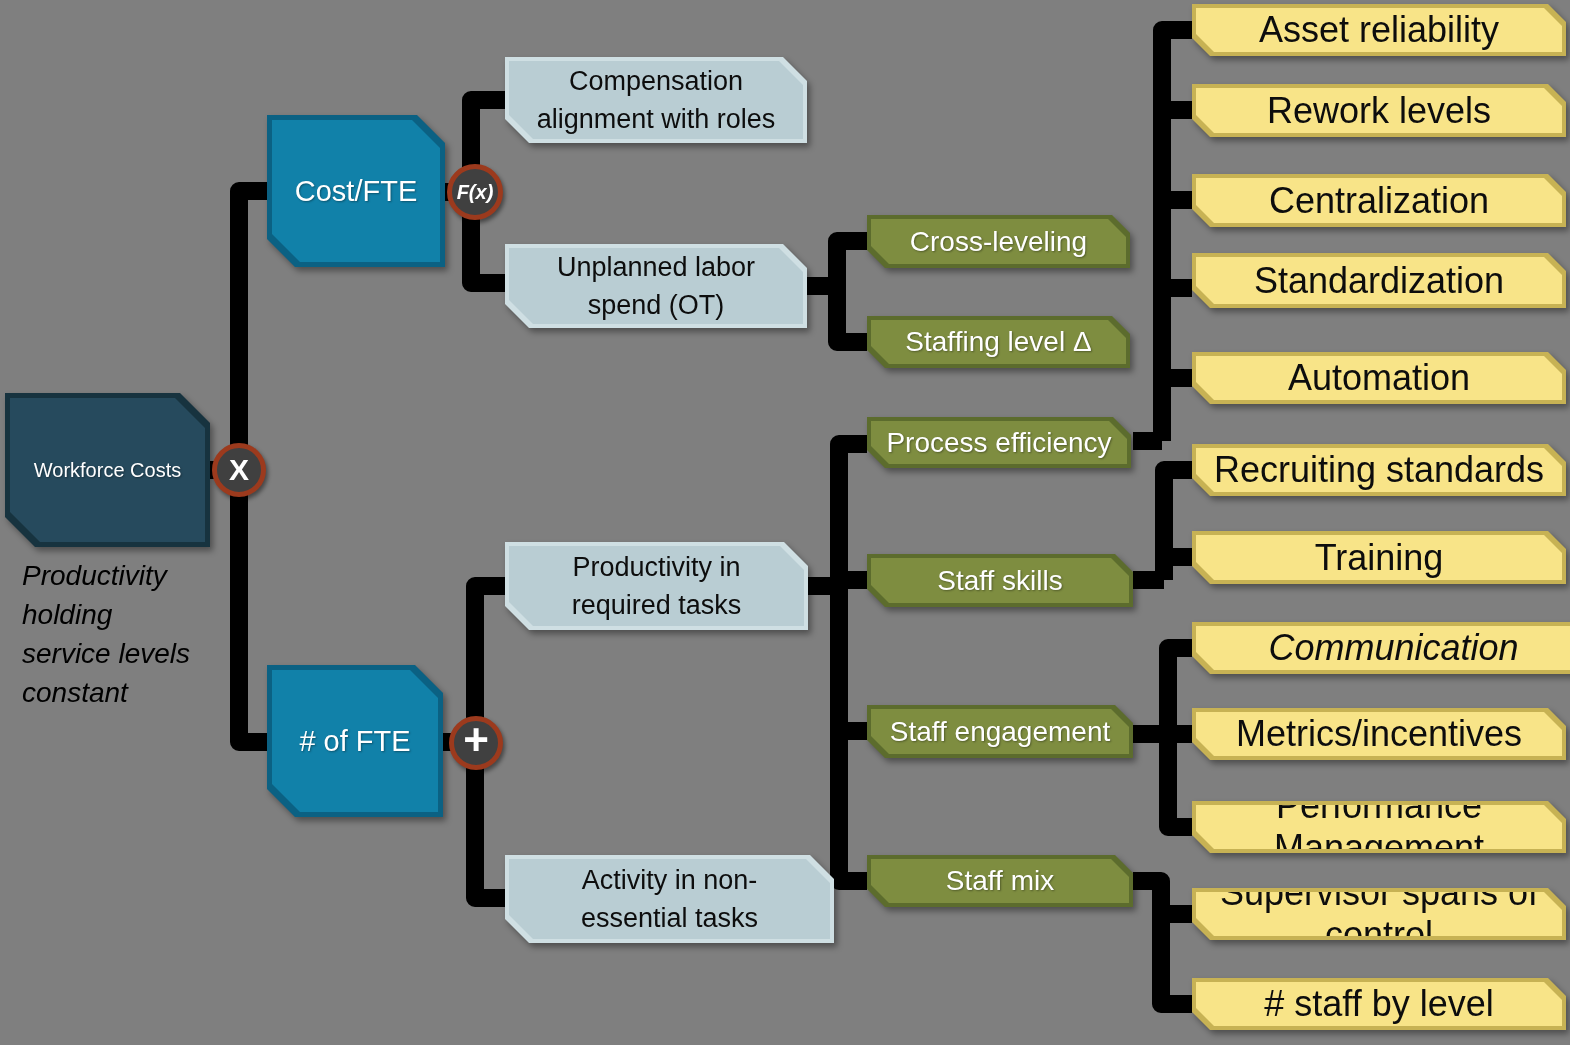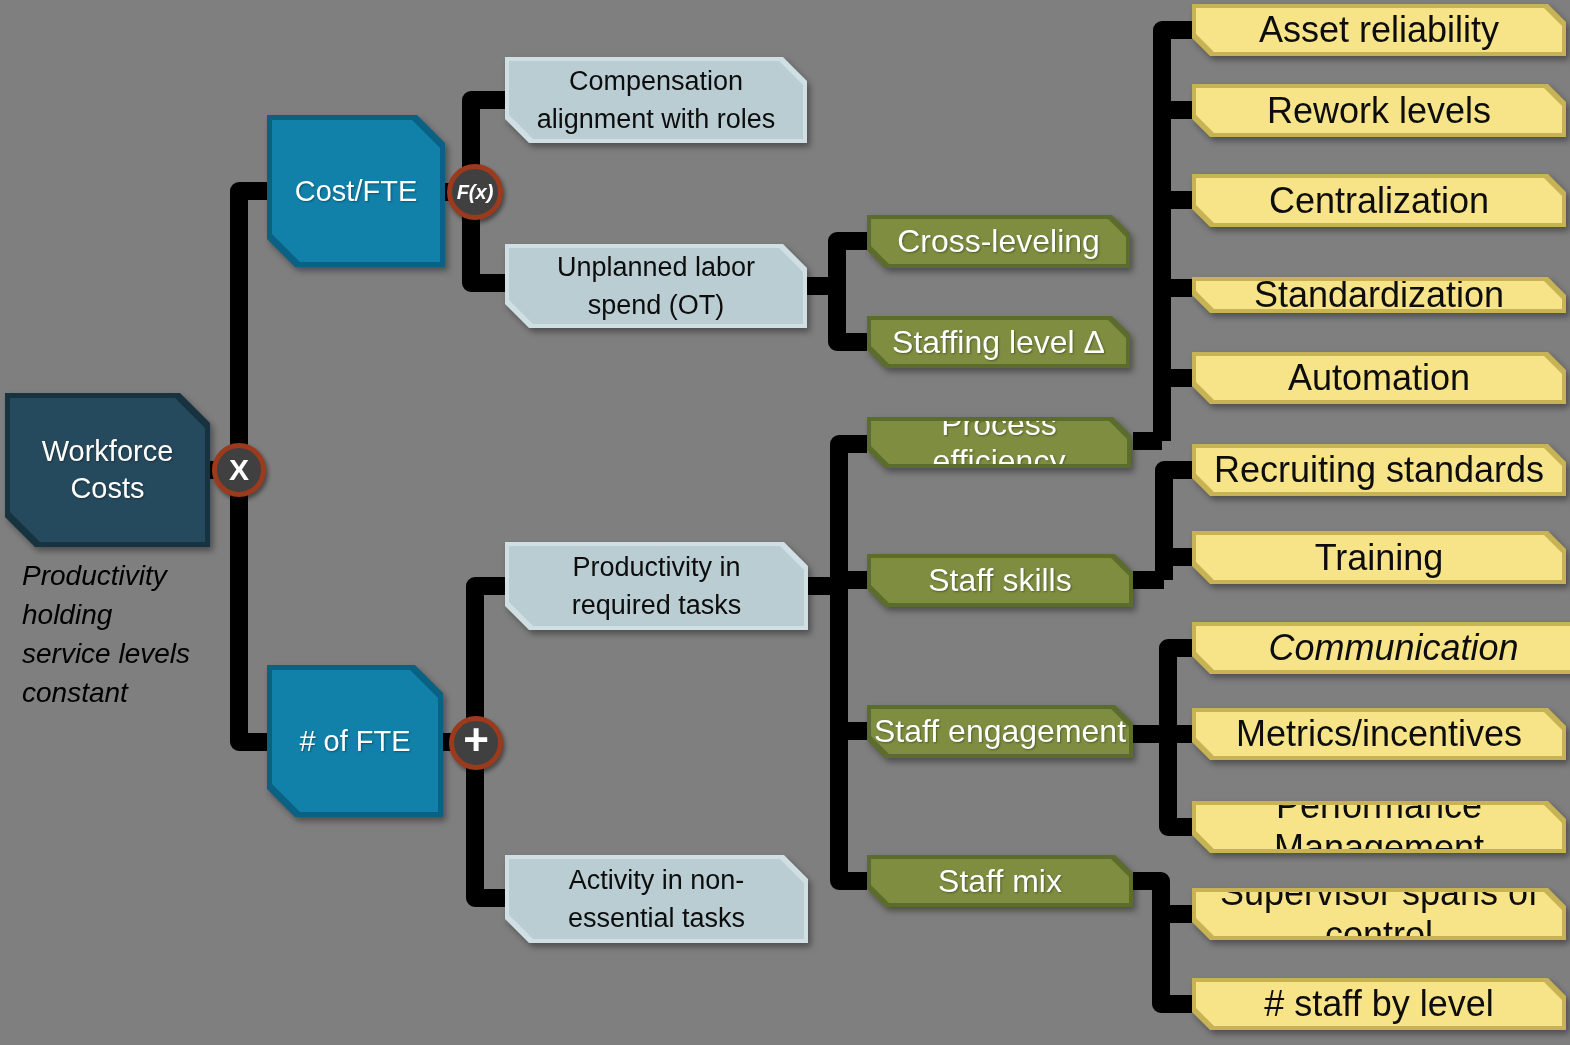--- a/index.html
+++ b/index.html
@@ -20,24 +20,24 @@
     background:var(--fc);
     display:flex;align-items:center;justify-content:center;text-align:center;}
   .navy  {--clip:30px;--bw:5px;--bc:#17333f;--fc:#264a5d;}
   .teal  {--clip:28px;--bw:5px;--bc:#0b6183;--fc:#1181a9;}
   .lblue {--clip:24px;--bw:4px;--bc:#cfdfe3;--fc:#b9cdd3;}
   .green {--clip:18px;--bw:4px;--bc:#5c6c2d;--fc:#7e8d40;}
   .yellow{--clip:18px;--bw:4px;--bc:#c7b254;--fc:#f8e488;}
 
   .navy .inner,.teal .inner,.green .inner{color:#fff;text-shadow:1px 1px 2px rgba(0,0,0,.35);}
   .lblue .inner,.yellow .inner{color:#0d0d0d;}
-  .navy .inner{font-size:29px;line-height:37px;}
+  .navy .inner{font-size:20px;line-height:37px;}
   .teal .inner{font-size:29px;}
   .lblue .inner{font-size:27px;line-height:38px;text-align:center;}
-  .green .inner{font-size:32px;}
+  .green .inner{font-size:28px;}
   .yellow .inner{font-size:36px;}
 
   .op{position:absolute;box-sizing:border-box;border-radius:50%;
     background:#404040;border:5px solid #9c3a1d;color:#fff;font-weight:bold;
     display:flex;align-items:center;justify-content:center;
     filter:drop-shadow(2px 3px 2px rgba(0,0,0,.45));}
   #op-x{left:212px;top:443px;width:54px;height:54px;font-size:30px;}
   #op-fx{left:447px;top:164px;width:56px;height:56px;font-size:20px;font-style:italic;}
   #op-plus{left:449px;top:716px;width:54px;height:54px;font-size:44px;padding-bottom:6px;}
 
@@ -92,21 +92,21 @@
       <div class="inner">
         <span style="max-width:240px">Unplanned labor spend (OT)</span>
       </div>
   </div>
   <div class="node lblue" style="left:505px;top:542px;width:303px;height:88px;">
     <div class="shape"></div>
       <div class="inner">
         <span style="max-width:215px">Productivity in required tasks</span>
       </div>
   </div>
-  <div class="node lblue" style="left:505px;top:855px;width:303px;height:88px;">
+  <div class="node lblue" style="left:505px;top:855px;width:303px;height:88px;padding-left:26px;">
     <div class="shape"></div>
       <div class="inner">
         <span style="max-width:250px">Activity in non-essential tasks</span>
       </div>
   </div>
 
   <div class="node green" style="left:867px;top:215px;width:263px;height:53px;">
     <div class="shape"></div>
       <div class="inner">
         <span>Cross-leveling</span>
@@ -154,21 +154,21 @@
       <div class="inner">
         <span>Rework levels</span>
       </div>
   </div>
   <div class="node yellow" style="left:1192px;top:174px;width:374px;height:53px;">
     <div class="shape"></div>
       <div class="inner">
         <span>Centralization</span>
       </div>
   </div>
-  <div class="node yellow" style="left:1192px;top:277px;width:374px;height:36px;">
+  <div class="node yellow" style="left:1192px;top:253px;width:374px;height:55px;">
     <div class="shape"></div>
       <div class="inner">
         <span>Standardization</span>
       </div>
   </div>
   <div class="node yellow" style="left:1192px;top:352px;width:374px;height:52px;">
     <div class="shape"></div>
       <div class="inner">
         <span>Automation</span>
       </div>

